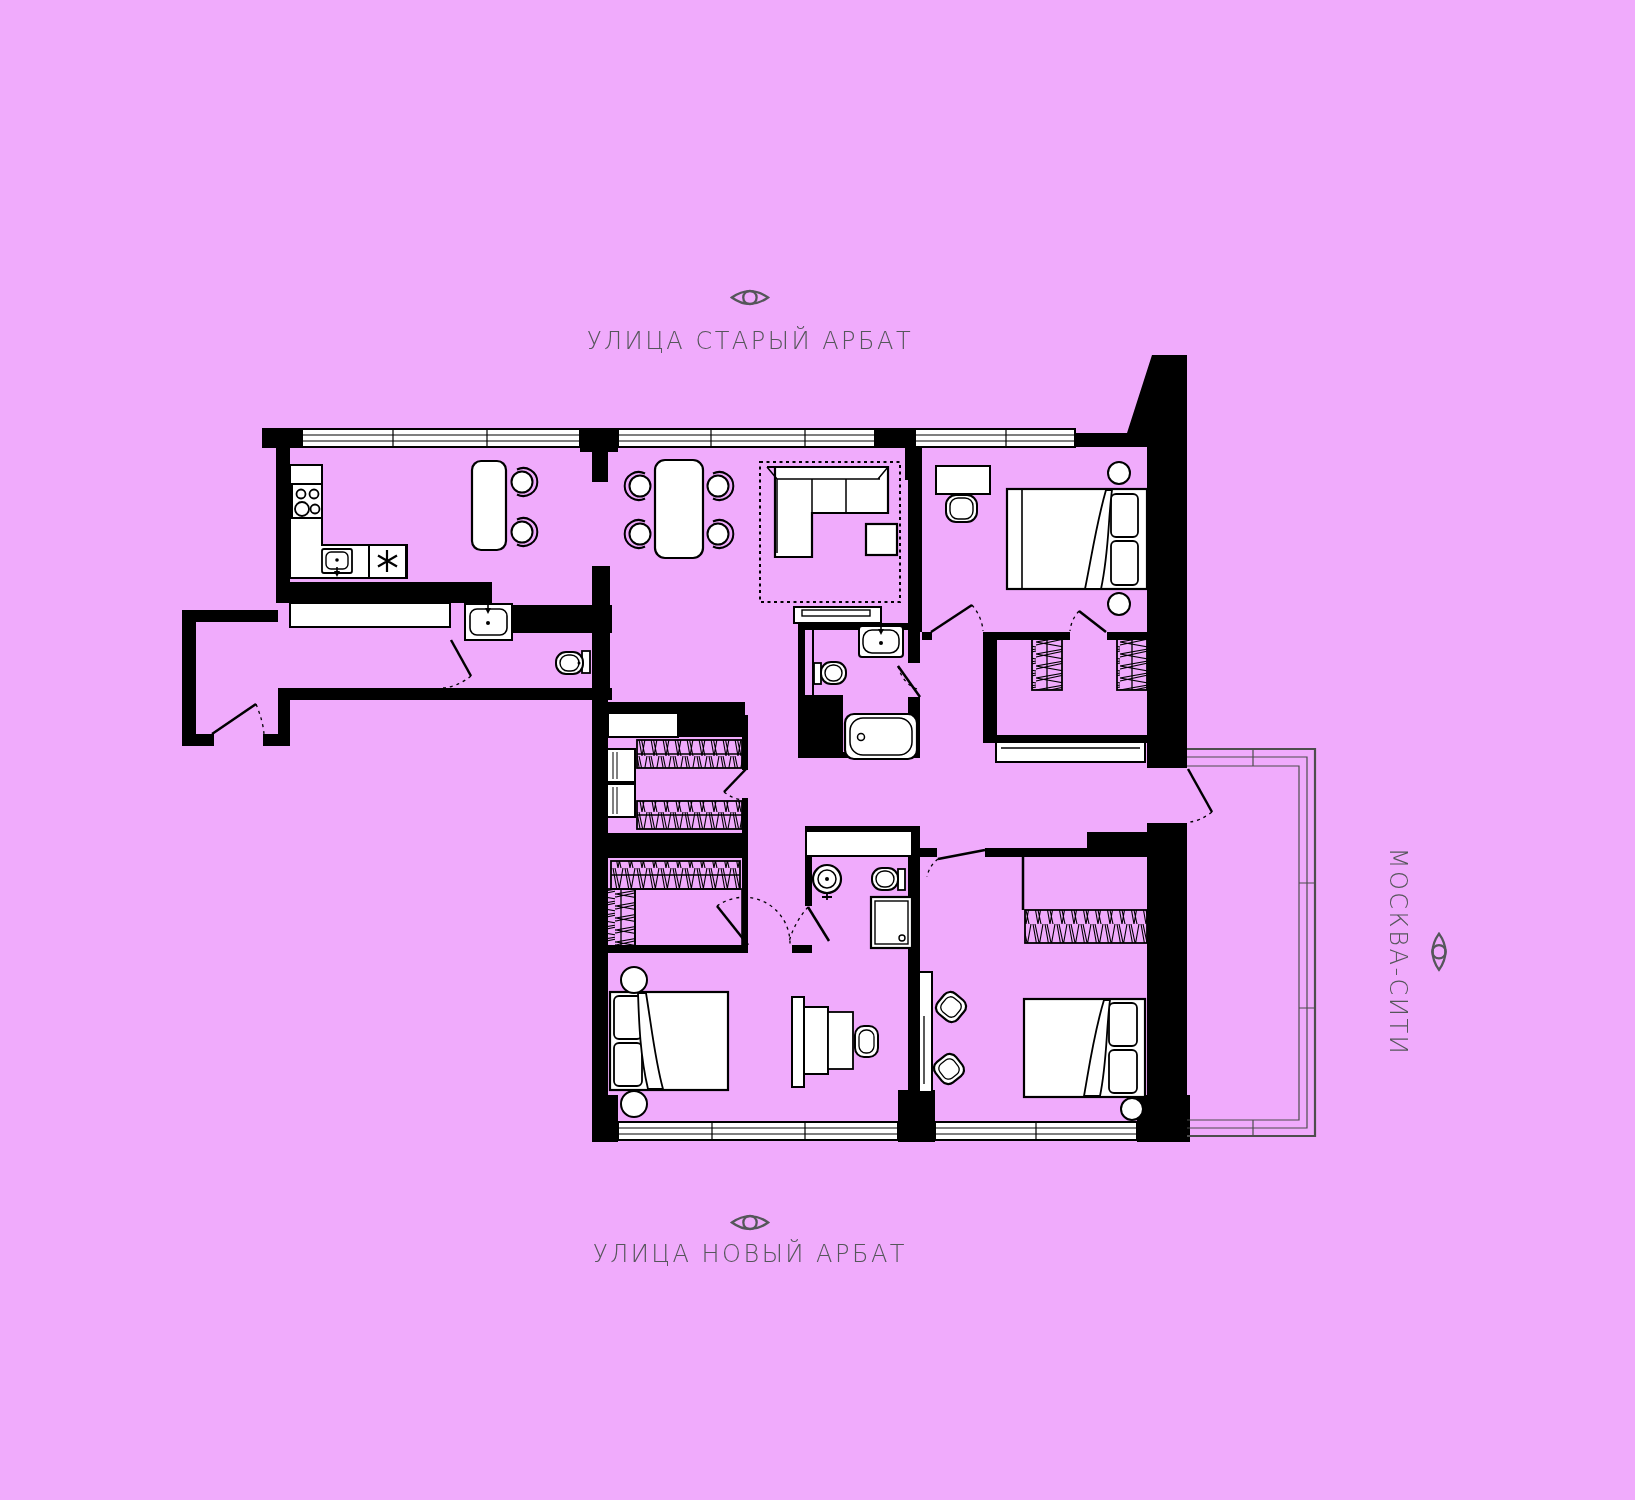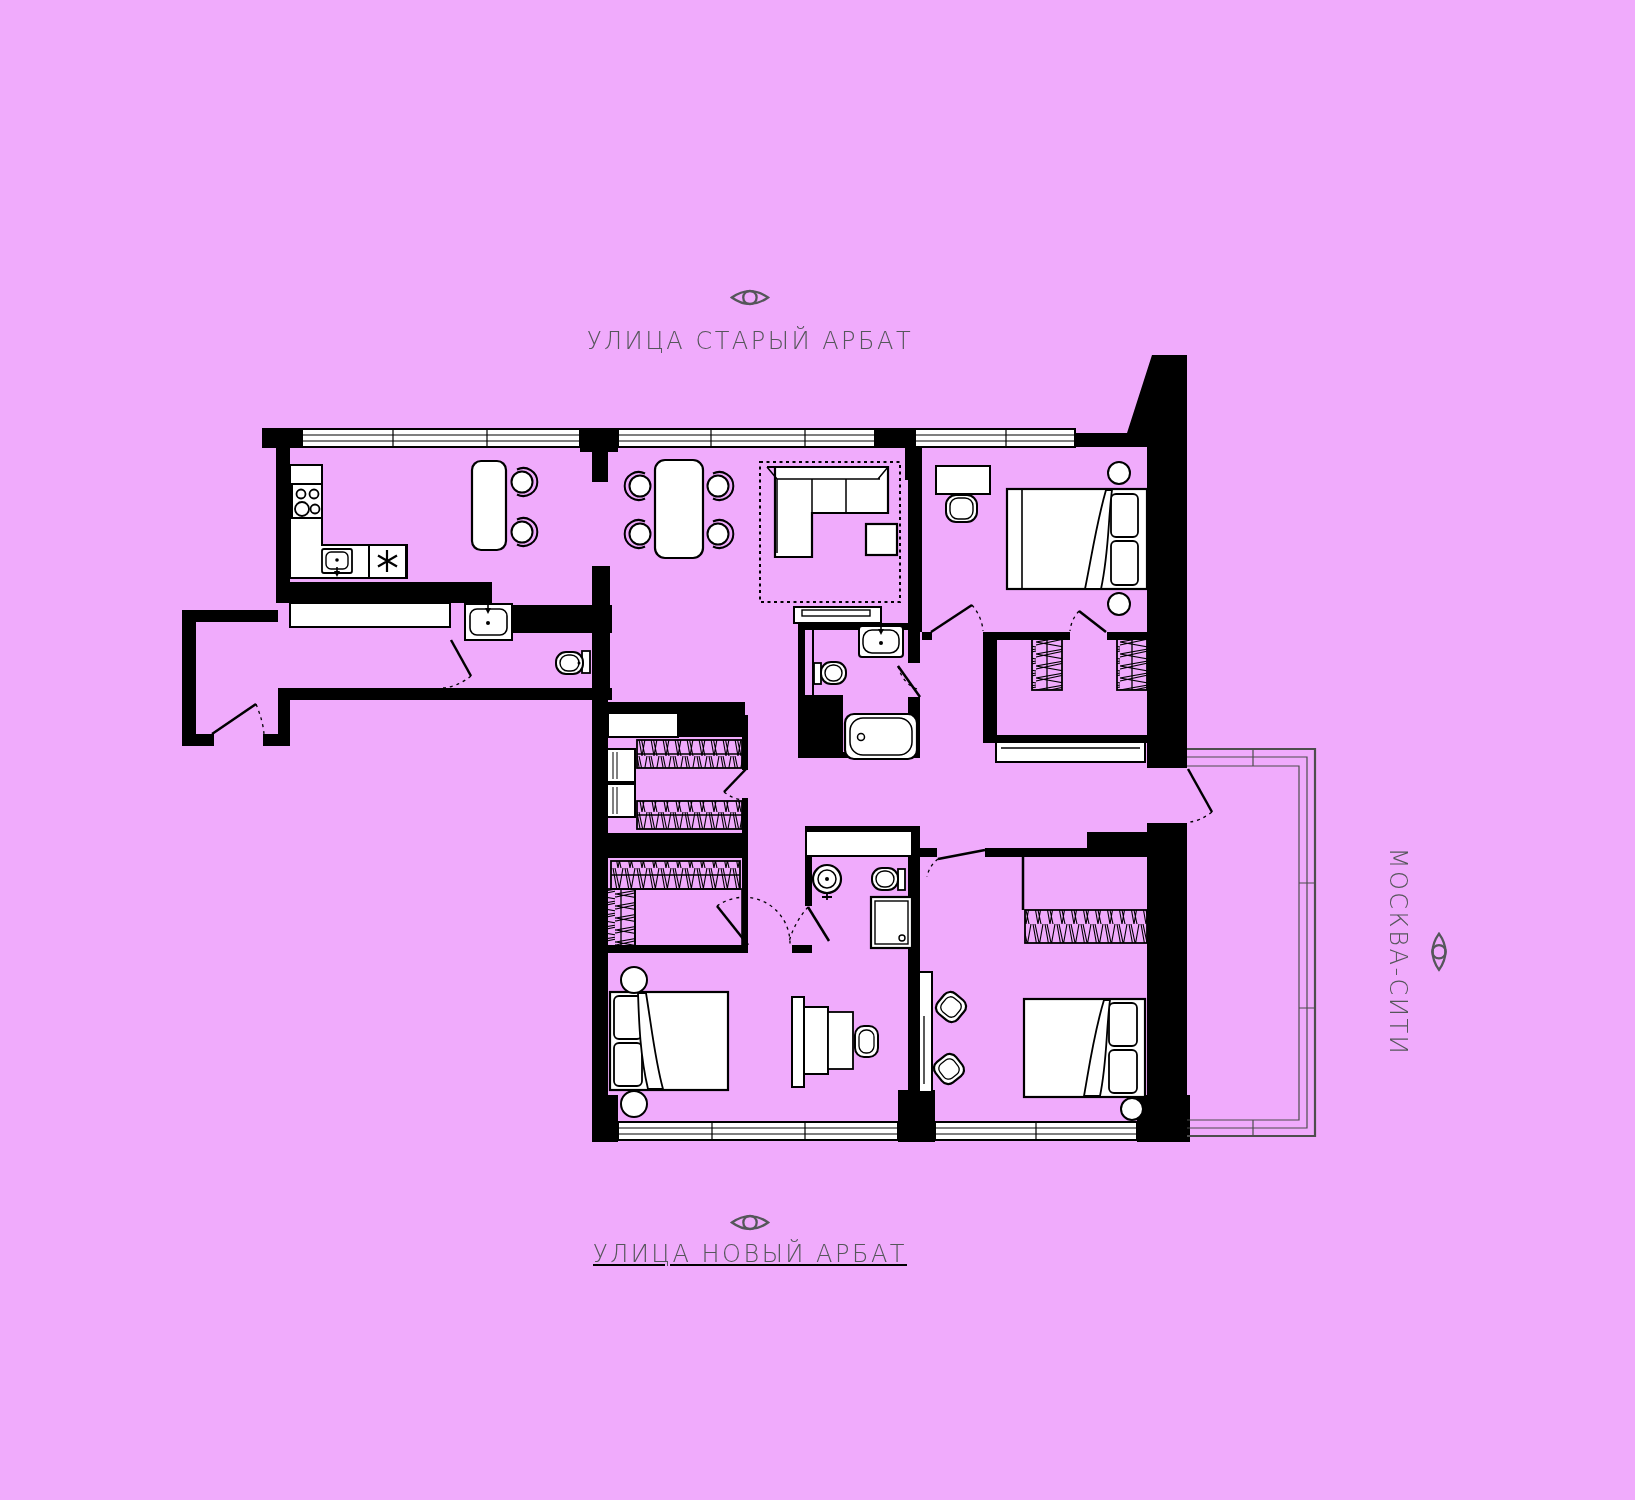--- a/index.html
+++ b/index.html
@@ -6,21 +6,21 @@
   #stage{position:relative;width:1635px;height:1500px;background:#f0abfc;overflow:hidden;
          font-family:"DejaVu Sans","Liberation Sans",sans-serif;}
   .label-group{position:absolute;display:flex;flex-direction:column;align-items:center;}
   .label-group .street-text{color:#55565a;font-size:24px;font-weight:300;letter-spacing:2.5px;white-space:nowrap;}
   .lg-top{left:750px;top:284px;transform:translateX(-50%);}
   .lg-top .eye{margin-bottom:12px;}
   .lg-bottom{left:750px;top:1201px;transform:translateX(-50%);}
   .lg-bottom .eye{margin-top:8px;}
   .lg-right{left:1418px;top:952px;transform:translate(-50%,-50%) rotate(90deg);}
   .lg-right .eye{margin-bottom:10px;}
-  .lg-bottom{flex-direction:column-reverse;text-decoration:underline;}
+  .lg-bottom{flex-direction:column-reverse;}
   #plan{position:absolute;left:0;top:0;}
 </style>
 </head>
 <body>
 
 <div id="stage">
 
   <svg id="plan" width="1635" height="1500" viewBox="0 0 1635 1500">
     <defs>
       <pattern id="hz" width="12" height="28" patternUnits="userSpaceOnUse">

